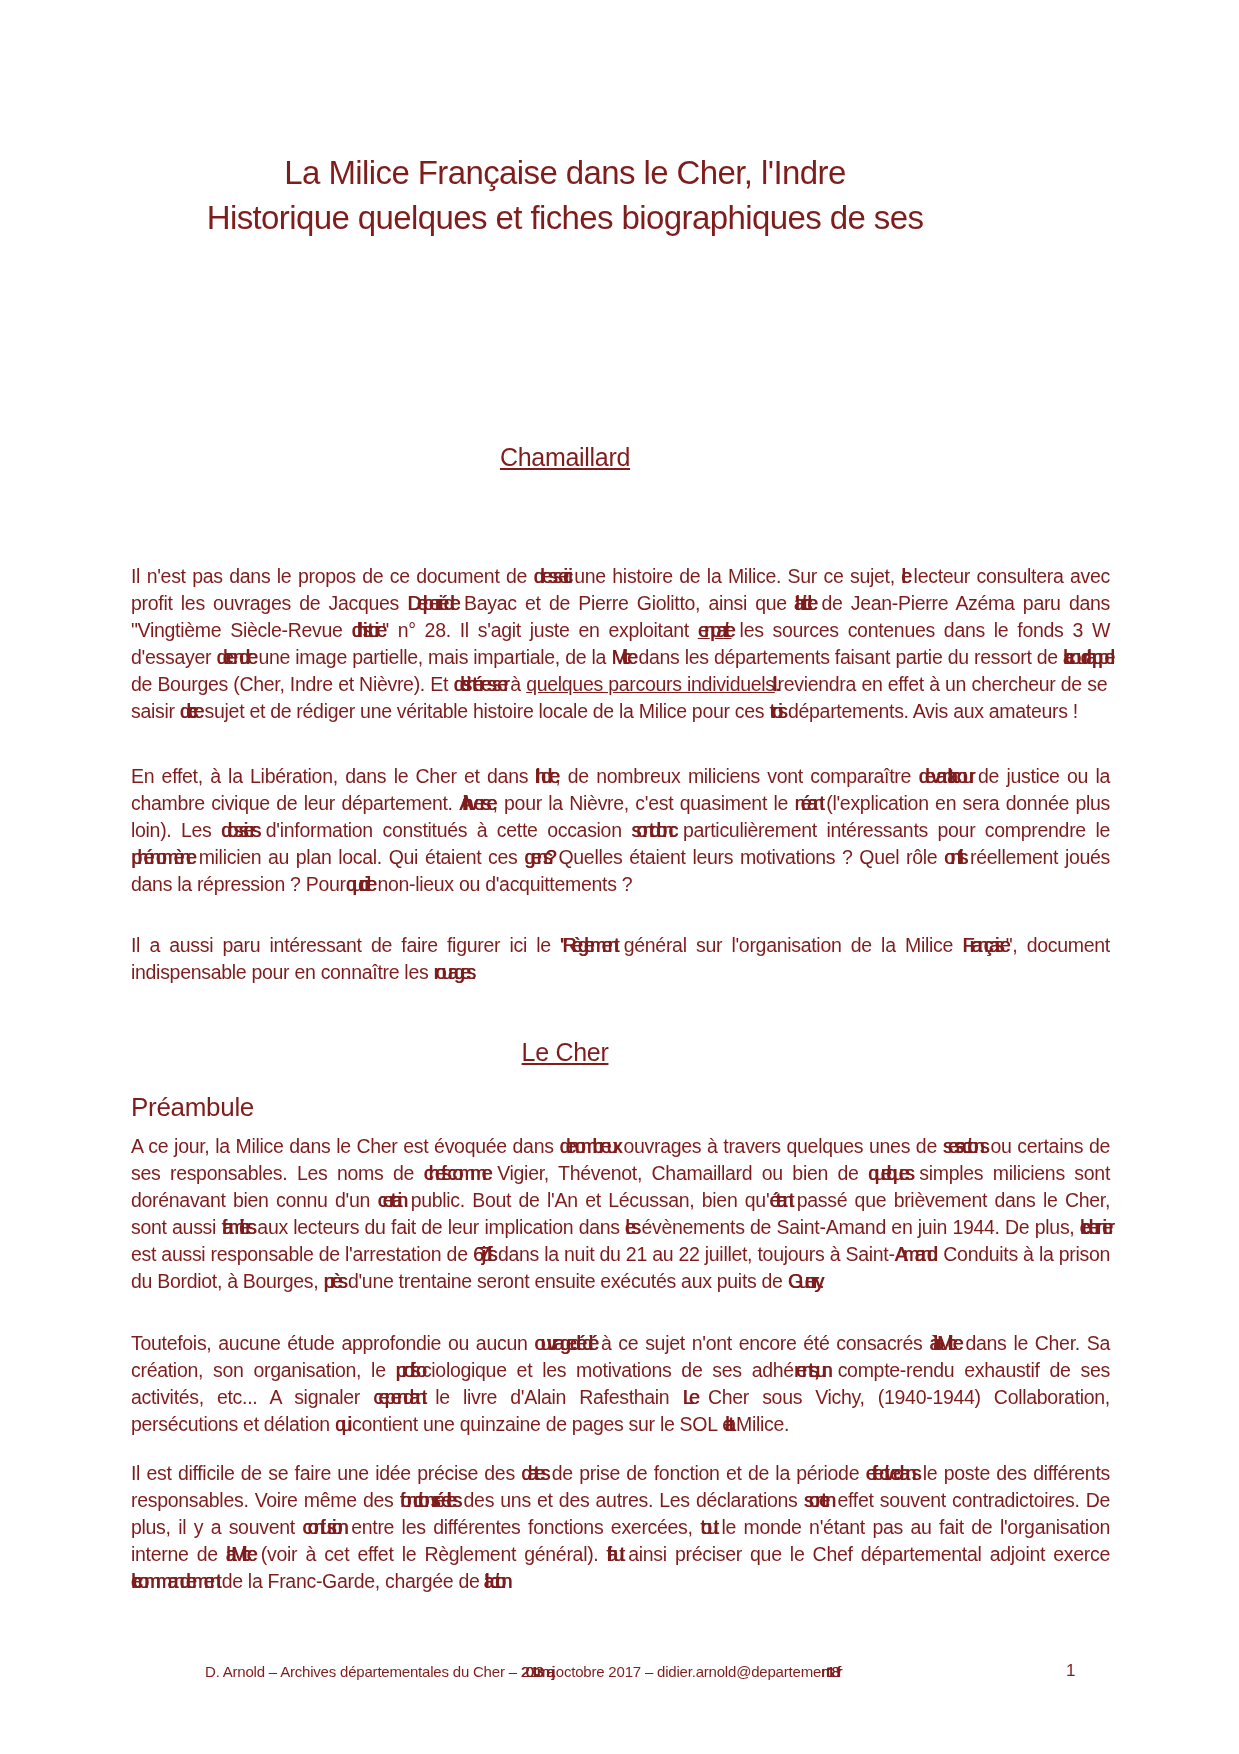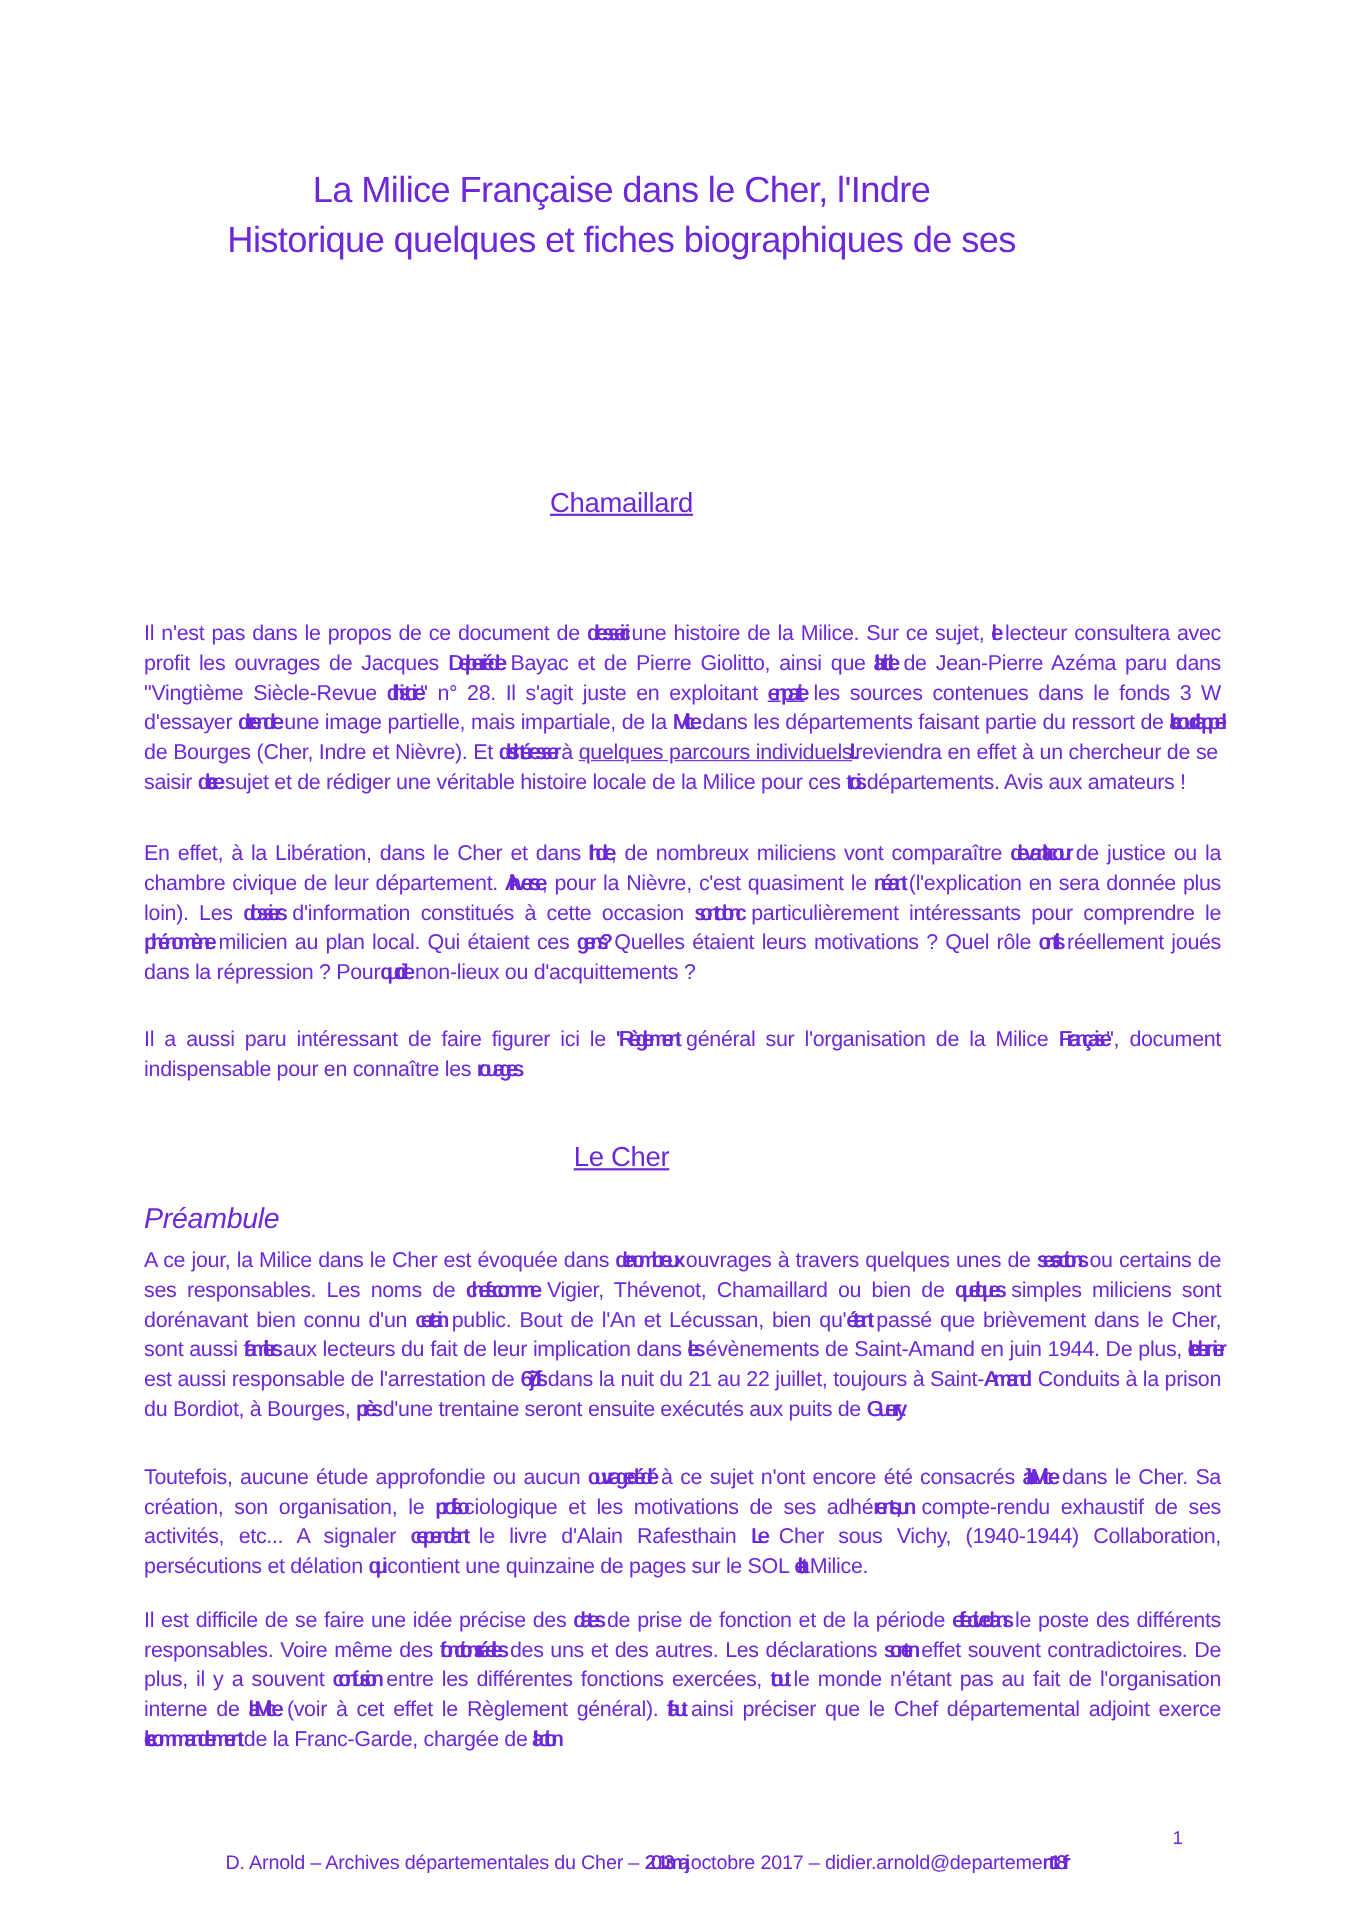--- a/index.html
+++ b/index.html
@@ -5,21 +5,21 @@
   html, body {
     margin: 0;
     padding: 0;
     background: #ffffff;
   }
   .page {
     position: relative;
     width: 1239px;
     height: 1754px;
     background: #ffffff;
-    color: #6d28d9;
+    color: #7f1d1d;
     font-family: "Liberation Sans", sans-serif;
     overflow: hidden;
   }
   .abs { position: absolute; }
 
   .title-block {
     left: 75px;
     top: 150px;
     width: 980px;
     text-align: center;
@@ -35,21 +35,20 @@
     font-size: 25px;
     letter-spacing: -0.3px;
   }
   .h-center .hu { text-decoration: underline; }
 
   .sub-h {
     left: 131px;
     width: 900px;
     font-size: 26px;
     letter-spacing: -0.3px;
-    font-style: italic;
   }
 
   .body-p {
     left: 131px;
     width: 979px;
     font-size: 19.5px;
     line-height: 27px;
     text-align: justify;
     letter-spacing: -0.3px;
     margin: 0;
@@ -60,24 +59,23 @@
     letter-spacing: -0.24em;
     word-spacing: -0.24em;
     text-shadow: 0.7px 0 currentColor;
     white-space: nowrap;
   }
   .u { text-decoration: underline; margin-top: 47px; }
 
   .footer-text {
     left: 205px;
     top: 1663px;
-    font-size: 18px;
+    font-size: 15px;
     letter-spacing: -0.2px;
     width: 850px;
-    margin-top: 20px;
   }
   .page-num {
     left: 1066px;
     top: 1661px;
     font-size: 17px;
   }
 </style>
 </head>
 <body>
 

